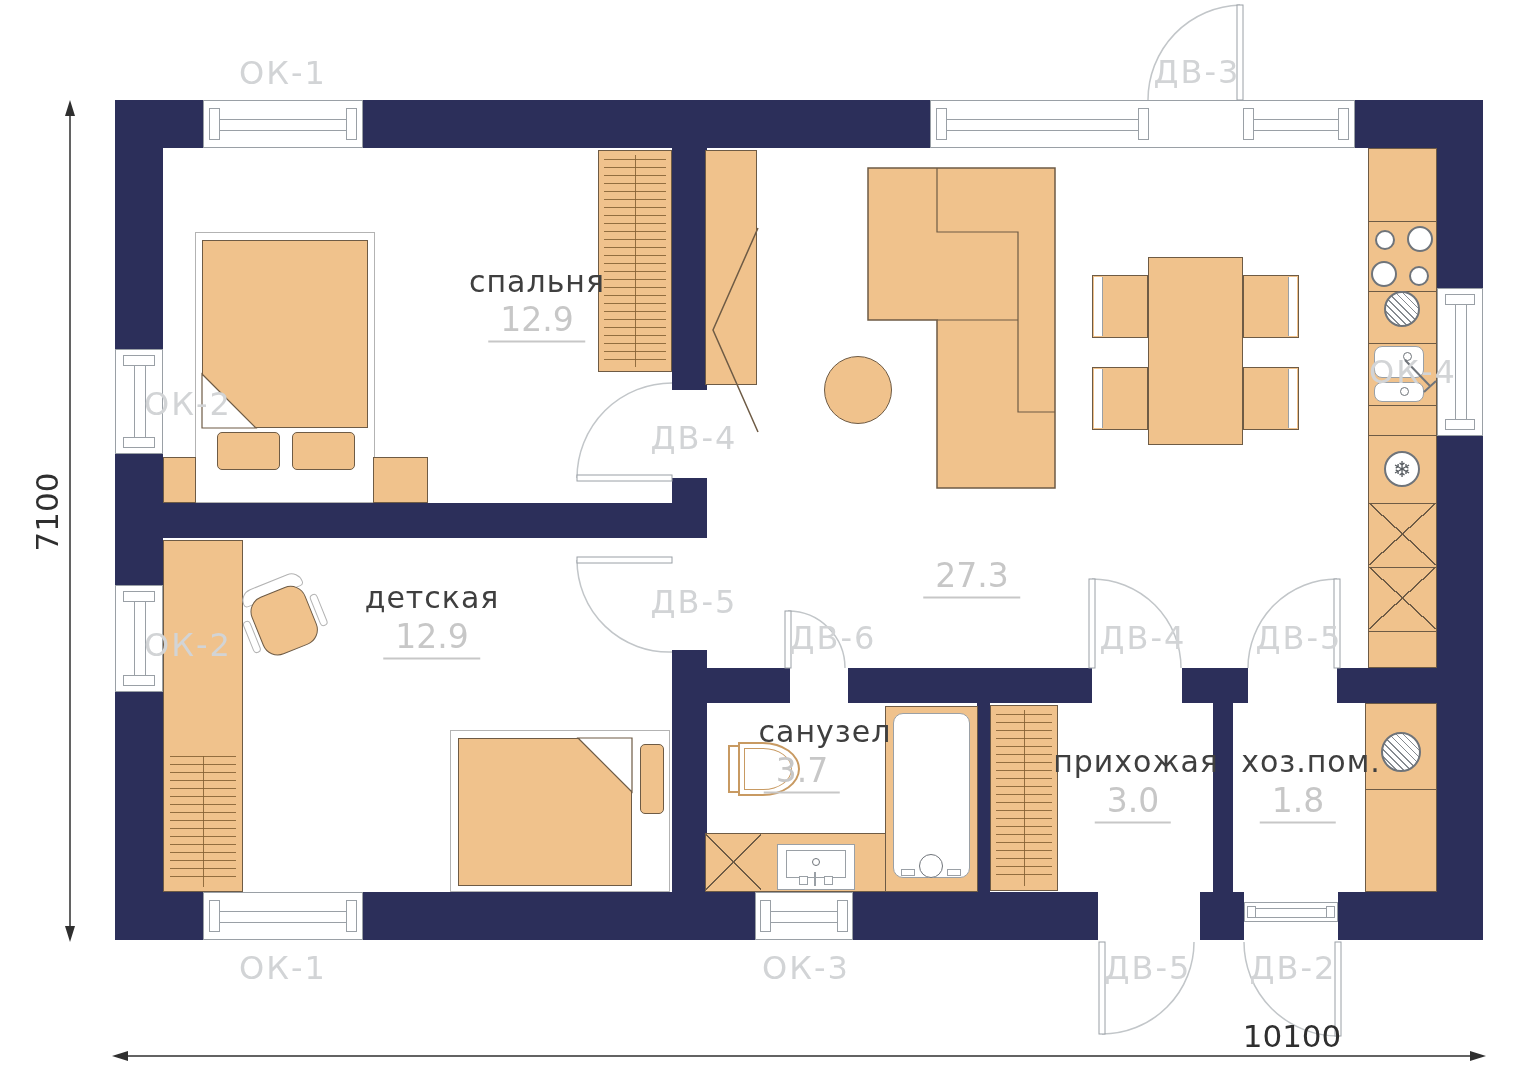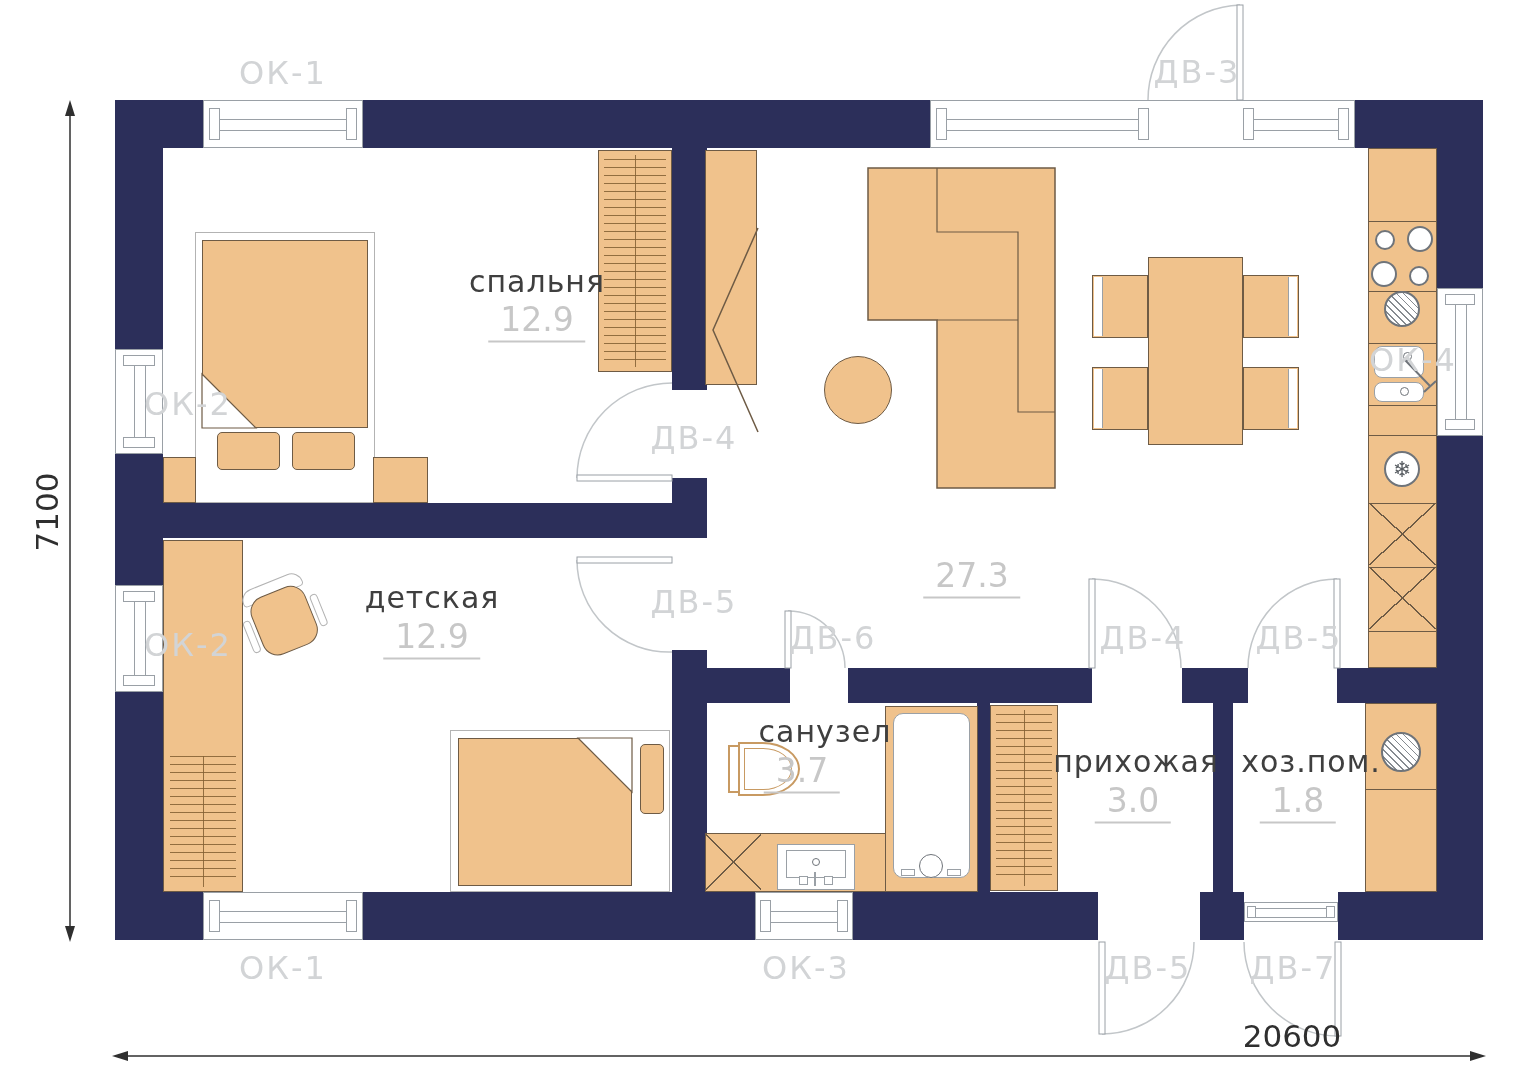--- a/index.html
+++ b/index.html
@@ -282,38 +282,38 @@
       <line x1="118" y1="1056" x2="1480" y2="1056" stroke="#2f2f2f" stroke-width="1.5"></line>
       <polygon points="112,1056 128,1051 128,1061" fill="#2f2f2f"></polygon>
       <polygon points="1486,1056 1470,1051 1470,1061" fill="#2f2f2f"></polygon>
     </g>
   </svg>
 
   <div class="lbl open-lbl" style="left:283px;top:73px">ОК-1</div>
   <div class="lbl open-lbl" style="left:1197px;top:72px">ДВ-3</div>
   <div class="lbl open-lbl" style="left:188px;top:404px">ОК-2</div>
   <div class="lbl open-lbl" style="left:188px;top:645px">ОК-2</div>
-  <div class="lbl open-lbl" style="left:1413px;top:360px">ОК-4</div>
+  <div class="lbl open-lbl" style="left:1413px;top:372px">ОК-4</div>
   <div class="lbl open-lbl" style="left:694px;top:438px">ДВ-4</div>
   <div class="lbl open-lbl" style="left:694px;top:602px">ДВ-5</div>
   <div class="lbl open-lbl" style="left:833px;top:638px">ДВ-6</div>
   <div class="lbl open-lbl" style="left:1143px;top:638px">ДВ-4</div>
   <div class="lbl open-lbl" style="left:1299px;top:638px">ДВ-5</div>
   <div class="lbl open-lbl" style="left:283px;top:968px">ОК-1</div>
   <div class="lbl open-lbl" style="left:806px;top:968px">ОК-3</div>
   <div class="lbl open-lbl" style="left:1148px;top:968px">ДВ-5</div>
-  <div class="lbl open-lbl" style="left:1293px;top:968px">ДВ-7</div>
+  <div class="lbl open-lbl" style="left:1293px;top:968px">ДВ-2</div>
 
   <div class="lbl room-name" style="left:537px;top:281px">спальня</div>
   <div class="lbl room-area" style="left:537px;top:321px">12.9</div>
   <div class="lbl room-name" style="left:432px;top:597px">детская</div>
   <div class="lbl room-area" style="left:432px;top:638px">12.9</div>
   <div class="lbl room-area" style="left:972px;top:577px">27.3</div>
   <div class="lbl room-name" style="left:825px;top:731px">санузел</div>
   <div class="lbl room-area" style="left:802px;top:772px">3.7</div>
   <div class="lbl room-name" style="left:1136px;top:761px">прихожая</div>
   <div class="lbl room-area" style="left:1133px;top:802px">3.0</div>
   <div class="lbl room-name" style="left:1311px;top:761px">хоз.пом.</div>
   <div class="lbl room-area" style="left:1298px;top:802px">1.8</div>
 
   <div class="lbl dim-lbl" style="left:47px;top:512px;transform:translate(-50%,-50%) rotate(-90deg)">7100</div>
-  <div class="lbl dim-lbl" style="left:1292px;top:1036px">20600</div>
+  <div class="lbl dim-lbl" style="left:1292px;top:1036px">10100</div>
 </div>
 
 </body></html>

